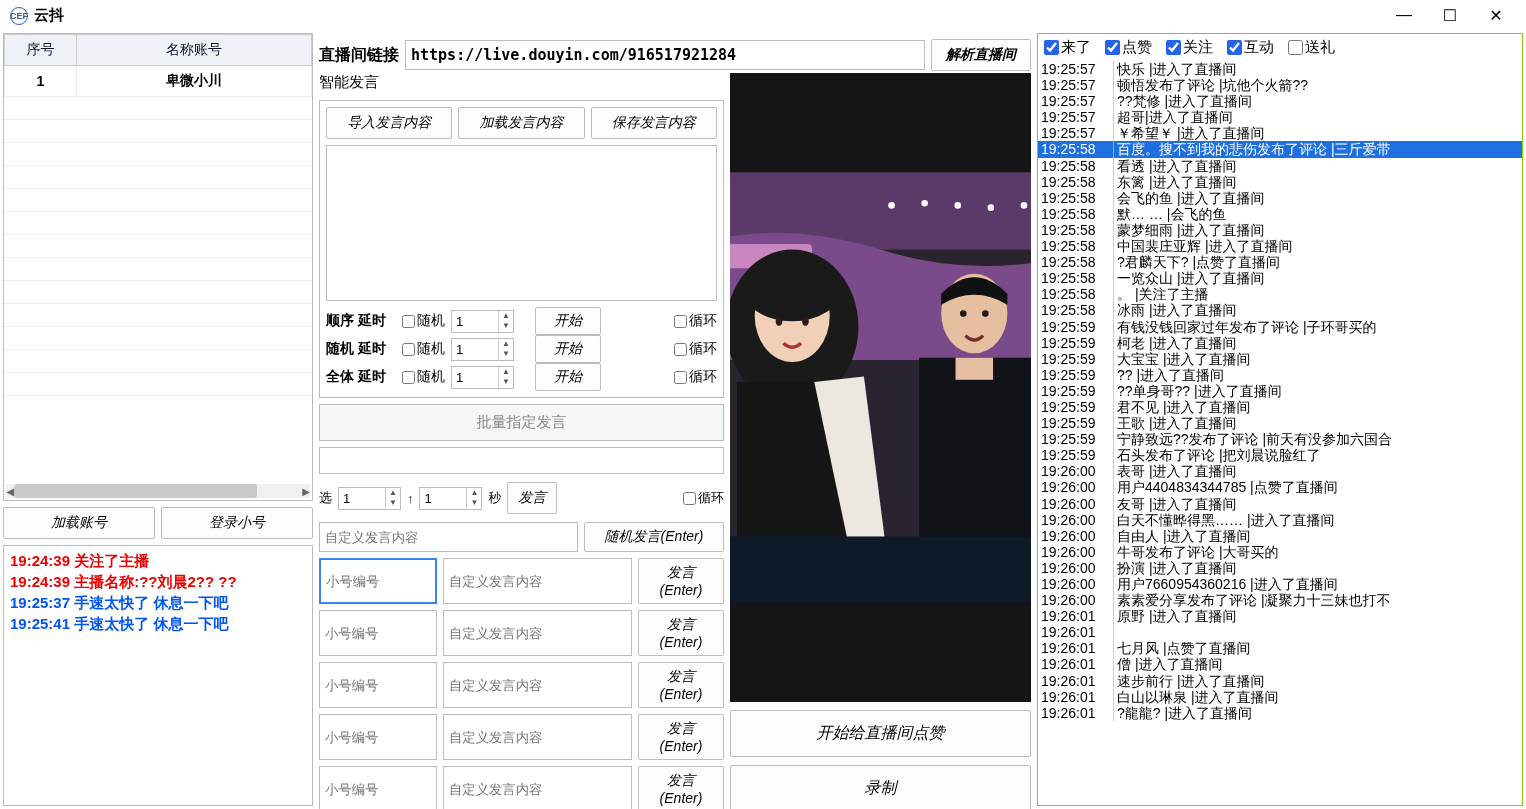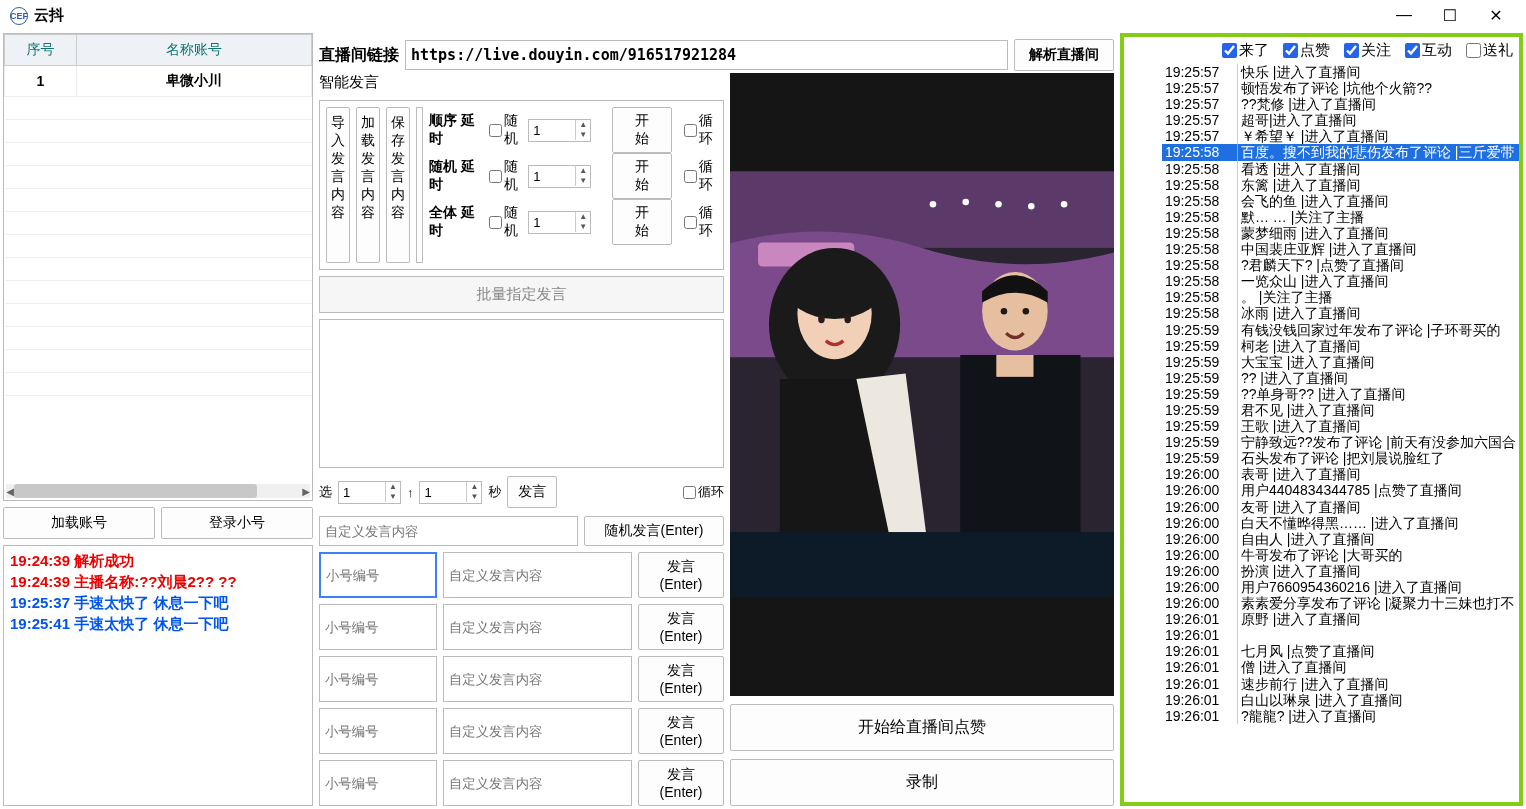--- a/index.html
+++ b/index.html
@@ -8,48 +8,48 @@
 .title-bar { height:30px; display:flex; align-items:center; padding:0 4px; }
 .title-bar .logo { width:18px; height:18px; border-radius:50%; border:1px solid #2d5fa7; display:flex; align-items:center; justify-content:center; font-size:9px; color:#2d5fa7; margin:2px 6px 0 6px; font-weight:bold; }
 .title-bar .title { flex:1; font-weight:bold; font-size:15px; }
 .win-ctrl { display:flex; gap:30px; padding-right:18px; }
 .win-btn { width:16px; height:16px; display:flex; align-items:center; justify-content:center; cursor:default; font-size:16px; }
 
 .main { display:flex; height:779px; padding:3px; gap:6px; }
 .col-left { width:310px; display:flex; flex-direction:column; gap:6px; }
 .acct-table-wrap { border:1px solid #bbb; height:468px; overflow:hidden; position:relative; }
 .acct-table { width:100%; border-collapse:collapse; }
-.acct-table th { background:#eef2f7; border:1px solid #ccc; padding:6px 4px; font-weight:normal; color:#0f766e; font-size:14px;text-align:center; }
+.acct-table th { background:#eef2f7; border:1px solid #ccc; padding:6px 4px; font-weight:normal; color:#0f172a; font-size:14px;text-align:center; }
 .acct-table th:first-child { width:72px; }
 .acct-table td { border:1px solid #eee; padding:6px 4px; text-align:center; font-weight:bold; font-size:14px; }
 .acct-table tr.spacer td { height:23px; border:none; border-top:1px solid #eee; }
 .hscroll { position:absolute; bottom:2px; left:2px; right:2px; height:14px; background:#f0f0f0; }
 .hscroll .thumb { position:absolute; left:8px; top:0; bottom:0; width:80%; background:#c8c8c8; border-radius:3px; }
 .hscroll .arr { position:absolute; top:0; width:14px; height:14px; font-size:10px; display:flex; align-items:center; justify-content:center; color:#666; }
 .hscroll .arr.l { left:-3px; }
 .hscroll .arr.r { right:-3px; }
 
-.btn { background:#fdfdfd; border:1px solid #bbb; padding:6px 10px; text-align:center; cursor:default; border-radius:2px; font-size:14px; }
+.btn { background:#fdfdfd; border:1px solid #bbb; padding:6px 10px; text-align:center; cursor:default; border-radius:2px; font-size:14px;font-style:italic; }
 .two-btns { display:flex; gap:6px; }
 .two-btns .btn { flex:1; }
 
 .log { border:1px solid #bbb; flex:1; padding:4px 6px; font-family:"SimSun",monospace; font-size:15px; line-height:1.4; overflow:auto; font-weight:bold; }
 .log .red { color:#e00; }
 .log .blue { color:#05e; }
 
-.col-mid { width:795px; display:flex; flex-direction:column; gap:6px; }
+.col-mid { width:712px; display:flex; flex-direction:column; gap:6px; }
 .url-row { display:flex; align-items:center; gap:6px; height:34px; padding-top:10px; }
 .url-row .lbl { font-weight:bold; font-size:16px; }
 .url-row input { flex:1; border:1px solid #bbb; padding:5px; font-family:monospace; font-size:15px; font-weight:bold; }
 .url-row .btn { padding:6px 14px; font-weight:bold; }
 
 .mid-body { display:flex; gap:6px; flex:1; }
 .speak-panel { width:405px; display:flex; flex-direction:column; gap:6px; }
 .speak-panel .sect-title { text-align:left; font-size:15px; padding-bottom:2px; }
-.speak-box { border:1px solid #bbb; padding:6px; display:flex; flex-direction:row; gap:6px; }
+.speak-box { border:1px solid #bbb; padding:6px; display:flex; flex-direction:column; gap:6px; }
 .speak-box textarea { border:1px solid #bbb; height:156px; resize:none; }
 .three-btns { display:flex; gap:6px; }
 .three-btns .btn { flex:1; font-size:14px; padding:6px 4px; }
 
 .ctrl-row { display:flex; align-items:center; gap:6px; font-size:14px; }
 .ctrl-row .rlbl { width:70px; font-weight:bold; }
 .chk { display:flex; align-items:center; gap:2px; }
 .spin { display:flex; align-items:center; border:1px solid #bbb; }
 .spin input { width:46px; border:none; padding:3px 4px; text-align:left; font-size:13px; }
 .spin .arrs { display:flex; flex-direction:column; font-size:8px; line-height:1; color:#555; border-left:1px solid #ccc; }
@@ -65,21 +65,21 @@
 .cust-row .c2 { flex:1; }
 .cust-row .btn { padding:5px 12px; font-size:14px; }
 .cust-row.first .c1 { border:2px solid #3b82f6; }
 .wide-input { flex:1; border:1px solid #bbb; padding:5px; }
 
 .video-panel { flex:1; display:flex; flex-direction:column; gap:8px; }
 .video { flex:1; background:#121212; position:relative; overflow:hidden; }
 .video svg { width:100%; height:100%; }
 .video .btn, .video-panel > .btn { font-size:16px; padding:12px; }
 
-.col-right { flex:1; display:flex; flex-direction:column; border:4px solid #84cc16;align-items:flex-end; }
+.col-right { flex:1; display:flex; flex-direction:column; border:1px solid #84cc16; }
 .filters { display:flex; gap:14px; padding:4px 6px; align-items:center; font-size:15px; }
 .filters label { display:flex; align-items:center; gap:2px; }
 .filters input[type=checkbox] { width:15px; height:15px; accent-color:#2563eb; }
 .feed { flex:1; overflow:auto; font-family:"SimSun",monospace; font-size:14px; line-height:1.15; }
 .feed .row { display:flex; white-space:nowrap; }
 .feed .row.sel { background:#1e6fe0; color:#fff; }
 .feed .ts { width:76px; border-right:1px solid #ccc; padding:0 3px; }
 .feed .msg { padding:0 3px; flex:1; overflow:hidden; text-overflow:clip; }
 .feed .row.sel .ts { border-right-color:#7ab0f0; }
 </style>
@@ -160,21 +160,21 @@
         <div class="arr l">◀</div>
         <div class="thumb"></div>
         <div class="arr r">▶</div>
       </div>
     </div>
     <div class="two-btns">
       <div class="btn">加载账号</div>
       <div class="btn">登录小号</div>
     </div>
     <div class="log" id="log">
-        <div class="red">19:24:39 解析成功</div>
+        <div class="red">19:24:39 关注了主播</div>
         <div class="red">19:24:39 主播名称:??刘晨2?? ??</div>
         <div class="blue">19:25:37 手速太快了 休息一下吧</div>
         <div class="blue">19:25:41 手速太快了 休息一下吧</div>
       </div>
   </div>
 
   <div class="col-mid">
     <div class="url-row">
       <span class="lbl">直播间链接</span>
       <input value="https://live.douyin.com/916517921284" style="">
@@ -414,21 +414,21 @@
         <div class="row">
           <div class="ts">19:25:58</div>
           <div class="msg">东篱 |进入了直播间</div>
         </div>
         <div class="row">
           <div class="ts">19:25:58</div>
           <div class="msg">会飞的鱼 |进入了直播间</div>
         </div>
         <div class="row">
           <div class="ts">19:25:58</div>
-          <div class="msg">默… … |关注了主播</div>
+          <div class="msg">默… … |会飞的鱼</div>
         </div>
         <div class="row">
           <div class="ts">19:25:58</div>
           <div class="msg">蒙梦细雨 |进入了直播间</div>
         </div>
         <div class="row">
           <div class="ts">19:25:58</div>
           <div class="msg">中国裴庄亚辉 |进入了直播间</div>
         </div>
         <div class="row">

